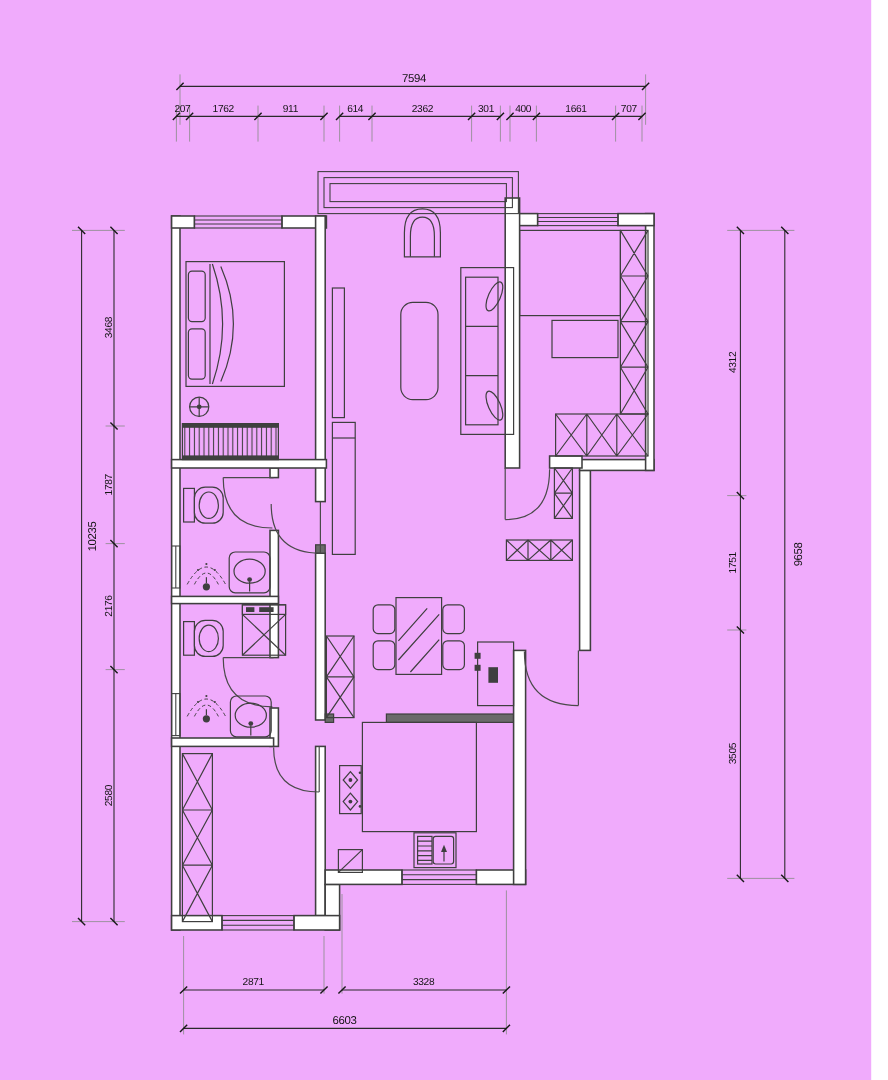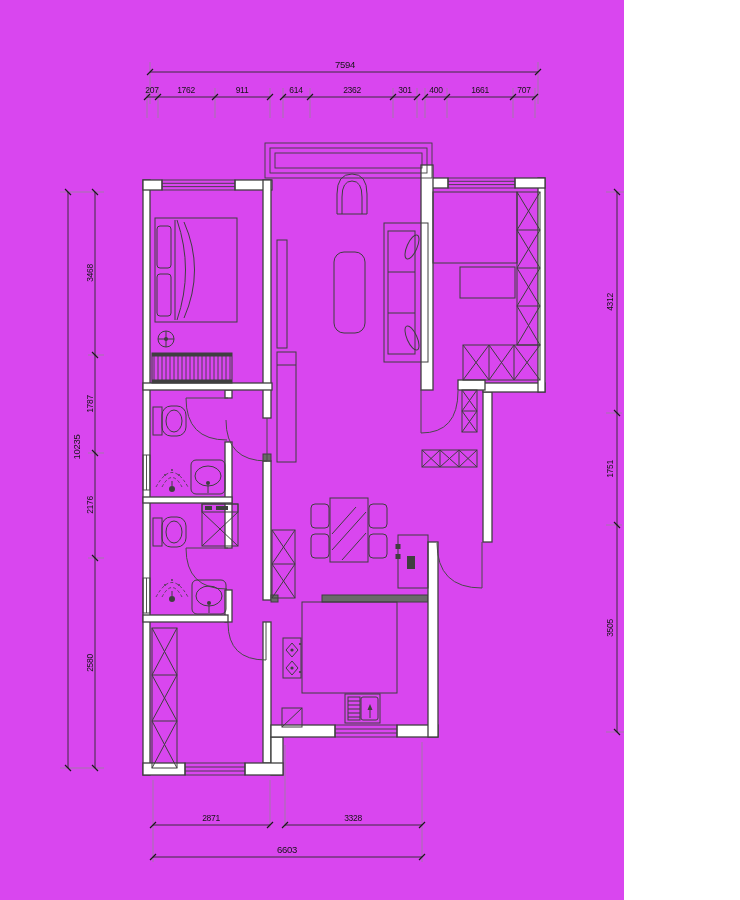--- a/index.html
+++ b/index.html
@@ -1,17 +1,17 @@
 <!DOCTYPE html>
 <html><head>
 <meta charset="utf-8">
 <style>
   html,body{margin:0;padding:0;background:#ffffff;}
   .canvas{
-    position:relative;width:624px;height:900px;background:#d946ef;overflow:hidden;
+    position:relative;width:726px;height:900px;background:#f0abfc;overflow:hidden;
     font-family:"Liberation Sans",sans-serif;
   }
   svg{display:block;}
   text{
     font-family:"Liberation Sans",sans-serif;
     fill:#151515;
   }
   .dim-t{font-size:8.5px;letter-spacing:-0.3px;}
   .dim-total{font-size:9.5px;letter-spacing:-0.3px;}
   .wall{fill:#ffffff;stroke:#3f3f3f;stroke-width:1.3;}

